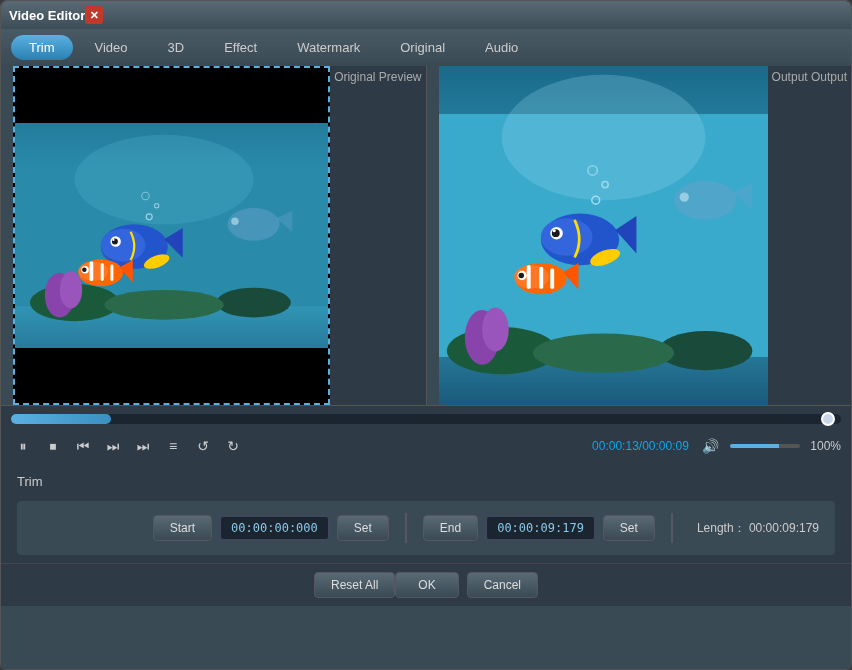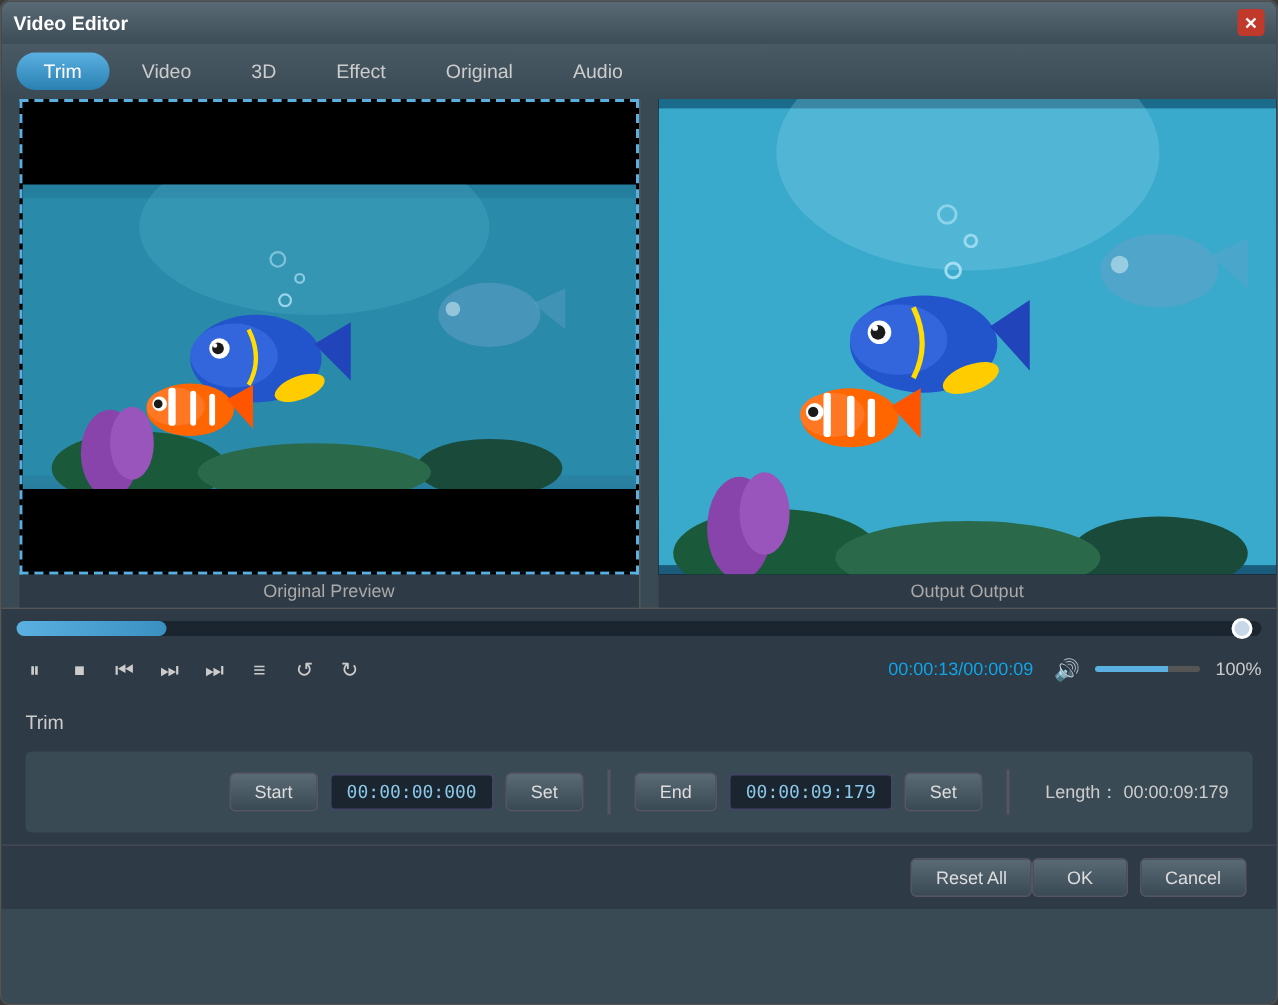--- a/index.html
+++ b/index.html
@@ -22,21 +22,20 @@
       border-radius: 6px;
       display: flex;
       flex-direction: column;
       overflow: hidden;
     }
     .title-bar {
       background: linear-gradient(to bottom, #5a6a75, #3d4d57);
       height: 28px;
       display: flex;
       align-items: center;
-      justify-content: space-between;
       padding: 0 8px;
       border-radius: 6px 6px 0 0;
     }
     .title-bar-text {
       color: #fff;
       font-size: 13px;
       font-weight: bold;
     }
     .close-btn {
       width: 18px;
@@ -78,21 +77,21 @@
     }
     .preview-area {
       display: flex;
       flex-direction: row;
       height: 340px;
       border-bottom: 1px solid #555;
     }
     .preview-panel {
       flex: 1;
       display: flex;
-      flex-direction: column;
+      flex-direction: row;
       position: relative;
       padding-left: 12px;
     }
     .preview-panel:first-child {
       border-right: 1px solid #555;
     }
     .video-frame {
       flex: 1;
       background: #000;
       position: relative;
@@ -244,22 +243,22 @@
       margin: 0 8px;
     }
     .length-label {
       margin-left: 8px;
       color: #ccc;
       font-size: 12px;
     }
     .bottom-bar {
       display: flex;
       align-items: center;
-      justify-content: flex-end;
-      padding: 8px 20px;
+      justify-content: center;
+      padding: 8px 4px;
       background: #2e3a45;
       border-top: 1px solid #445;
     }
     .reset-btn {
       padding: 5px 16px;
       background: linear-gradient(to bottom, #5a6a75, #3a4a55);
       color: #ddd;
       border: 1px solid #556;
       border-radius: 4px;
       cursor: pointer;
@@ -296,20 +295,21 @@
   <div class="title-bar">
     <span class="title-bar-text">Video Editor</span>
     <div class="close-btn">✕</div>
   </div>
 
   <div class="tab-bar">
     <div class="tab active">Trim</div>
     <div class="tab">Video</div>
     <div class="tab">3D</div>
     <div class="tab">Effect</div>
+    <div class="tab">Watermark</div>
     <div class="tab">Original</div>
     <div class="tab">Audio</div>
   </div>
 
   <div class="main-content">
 
     <div class="preview-area">
 
       <div class="preview-panel">
         <div class="video-frame original">

